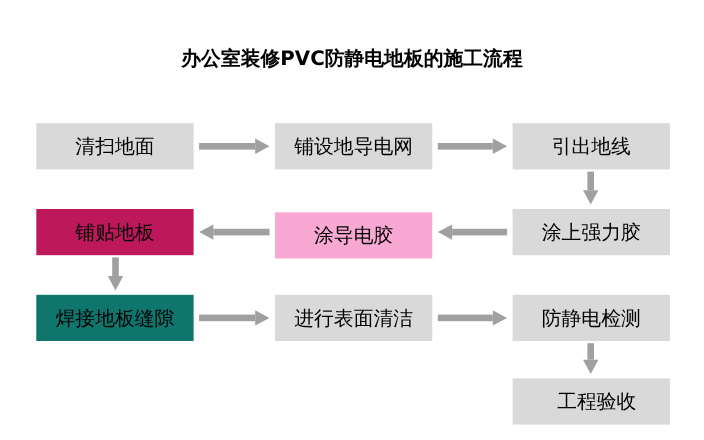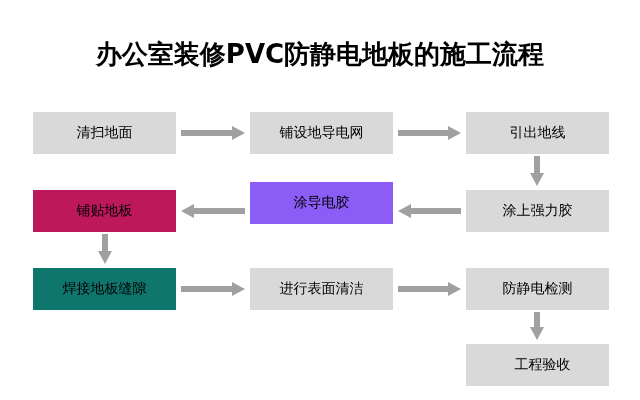--- a/index.html
+++ b/index.html
@@ -20,32 +20,32 @@
     top: 0;
     width: 640px;
     height: 400px;
   }
   #chart-title {
     position: absolute;
     left: 0;
     top: 40px;
     width: 640px;
     text-align: center;
-    font-size: 26px;
+    font-size: 18px;
     font-weight: bold;
     color: #000000;
     letter-spacing: 0px;
     line-height: 28px;
     white-space: nowrap;
   }
   .node {
     position: absolute;
     background: #d9d9d9;
     color: #000000;
-    font-size: 14px;
+    font-size: 18px;
     display: flex;
     align-items: center;
     justify-content: center;
     white-space: nowrap;
     box-sizing: border-box;
   }
   svg.connectors {
     position: absolute;
     left: 0;
     top: 0;
@@ -106,21 +106,21 @@
       </div>
       <div class="node" style="left: 250px; top: 112px; width: 143px; height: 42px; background: rgb(217, 217, 217); color: rgb(0, 0, 0);">
         <span>铺设地导电网</span>
       </div>
       <div class="node" style="left: 466px; top: 112px; width: 143px; height: 42px; background: rgb(217, 217, 217); color: rgb(0, 0, 0);">
         <span>引出地线</span>
       </div>
       <div class="node" style="left: 33px; top: 190px; width: 143px; height: 42px; background: #be185d; color: rgb(0, 0, 0);">
         <span>铺贴地板</span>
       </div>
-      <div class="node" style="left: 250px; top: 182px; width: 143px; height: 42px; background: #8b5cf6; color: rgb(0, 0, 0);">
+      <div class="node" style="left: 250px; top: 193px; width: 143px; height: 42px; background: #f9a8d4; color: rgb(0, 0, 0);">
         <span>涂导电胶</span>
       </div>
       <div class="node" style="left: 466px; top: 190px; width: 143px; height: 42px; background: rgb(217, 217, 217); color: rgb(0, 0, 0);">
         <span>涂上强力胶</span>
       </div>
       <div class="node" style="left: 33px; top: 268px; width: 143px; height: 42px; background: #0f766e; color: rgb(0, 0, 0);">
         <span>焊接地板缝隙</span>
       </div>
       <div class="node" style="left: 250px; top: 268px; width: 143px; height: 42px; background: rgb(217, 217, 217); color: rgb(0, 0, 0);">
         <span>进行表面清洁</span>

